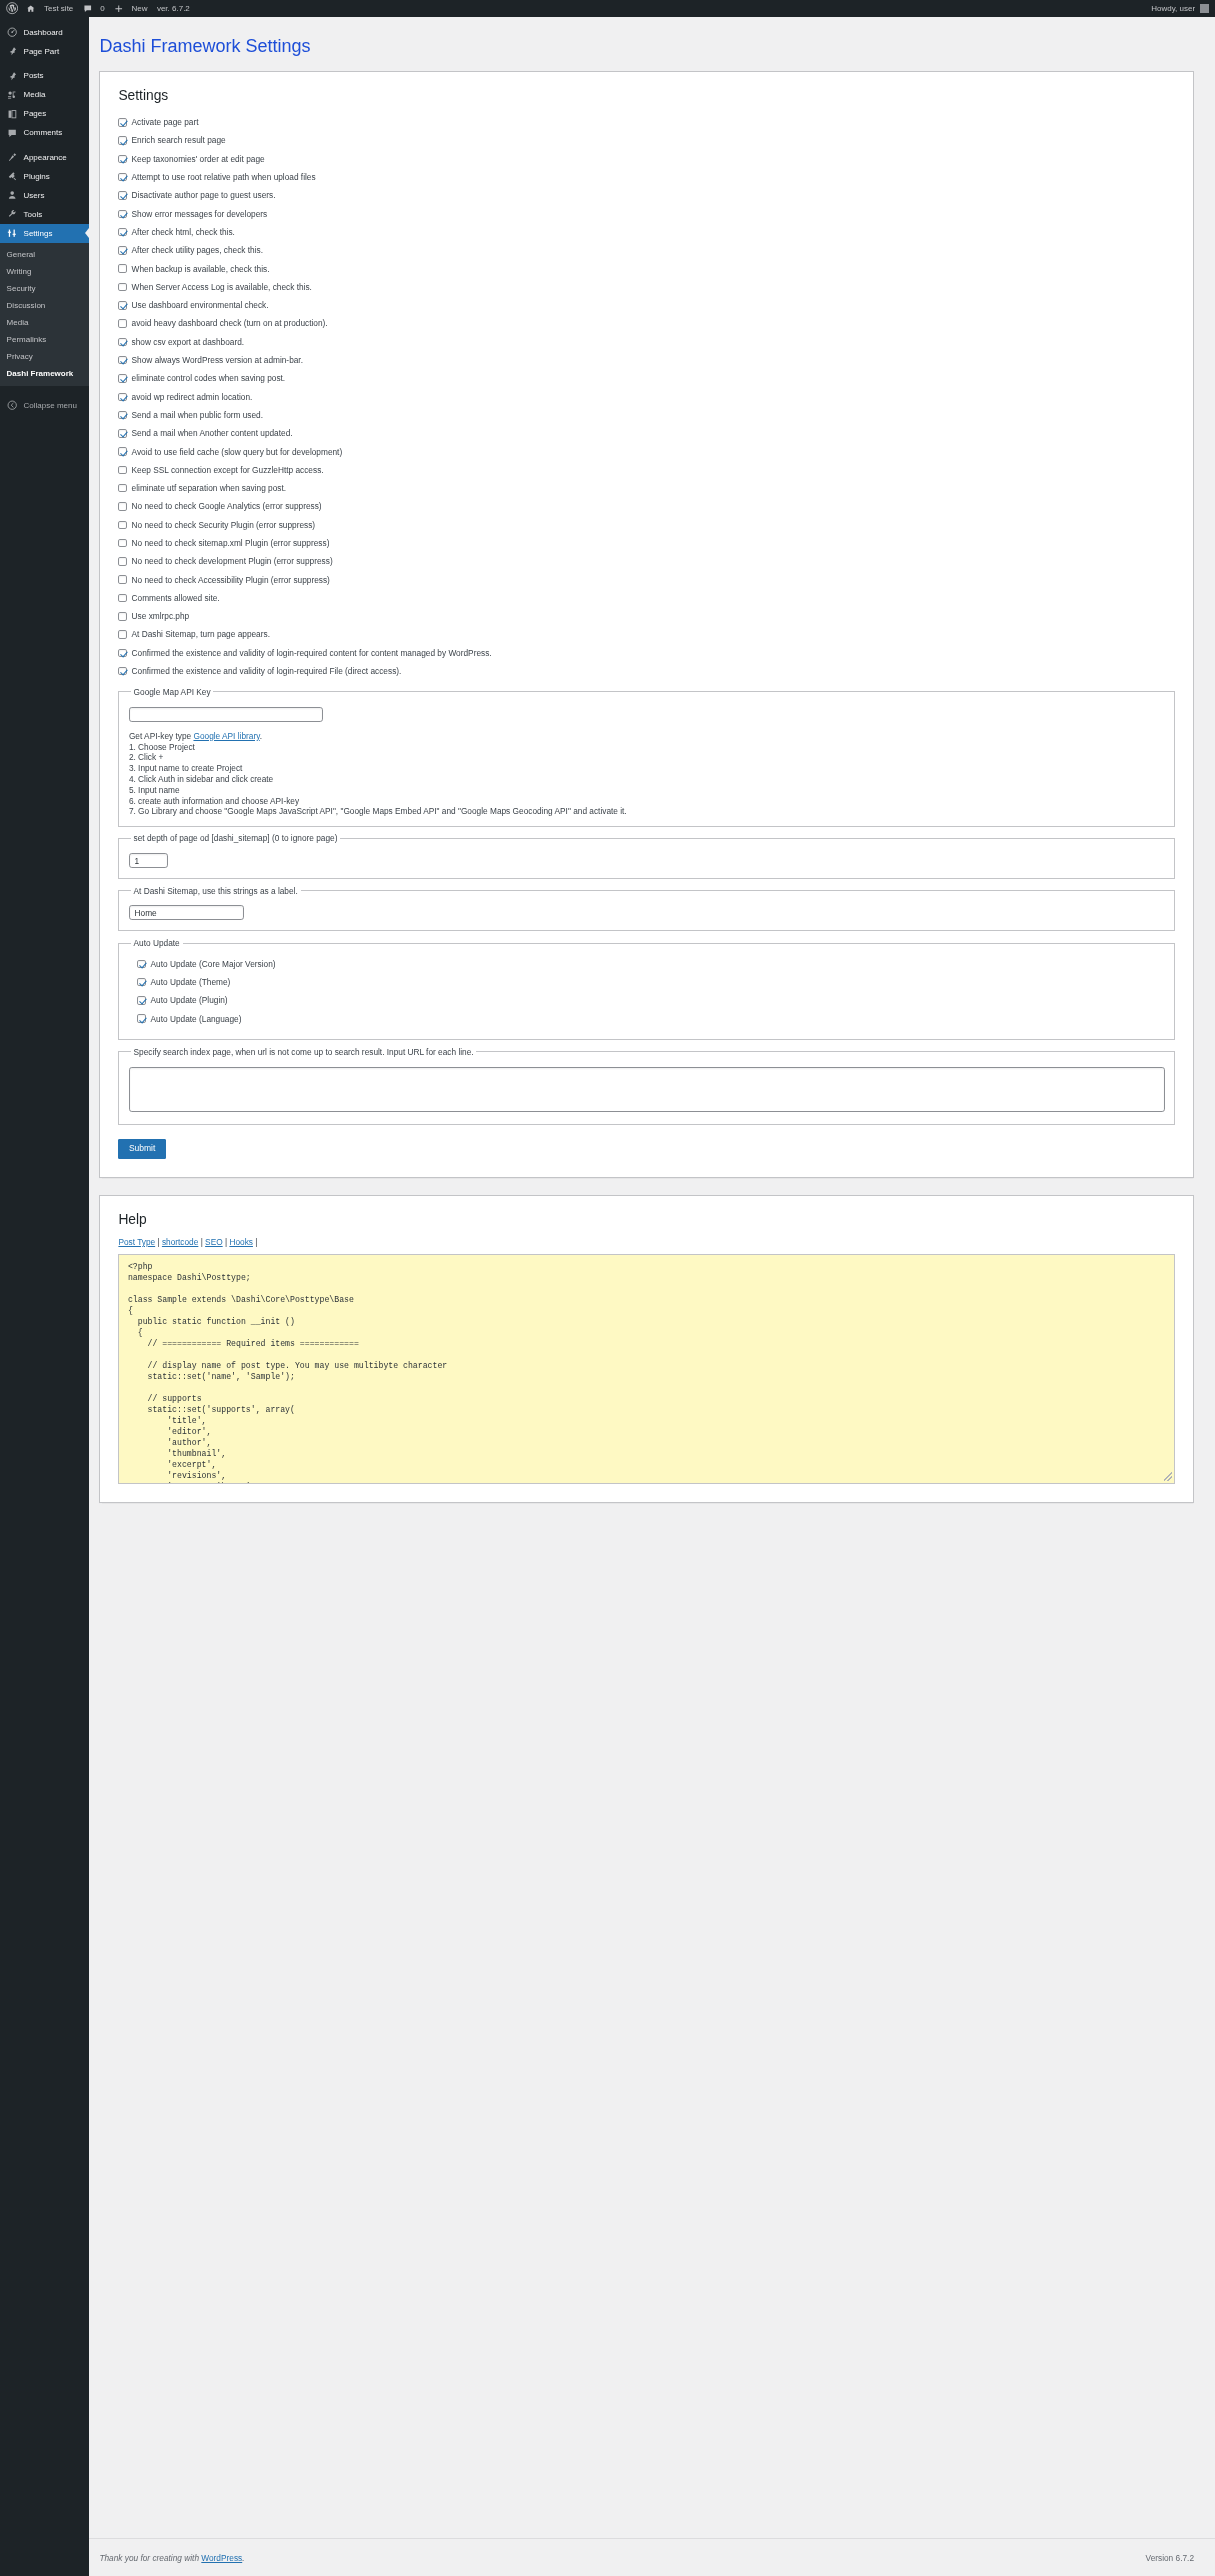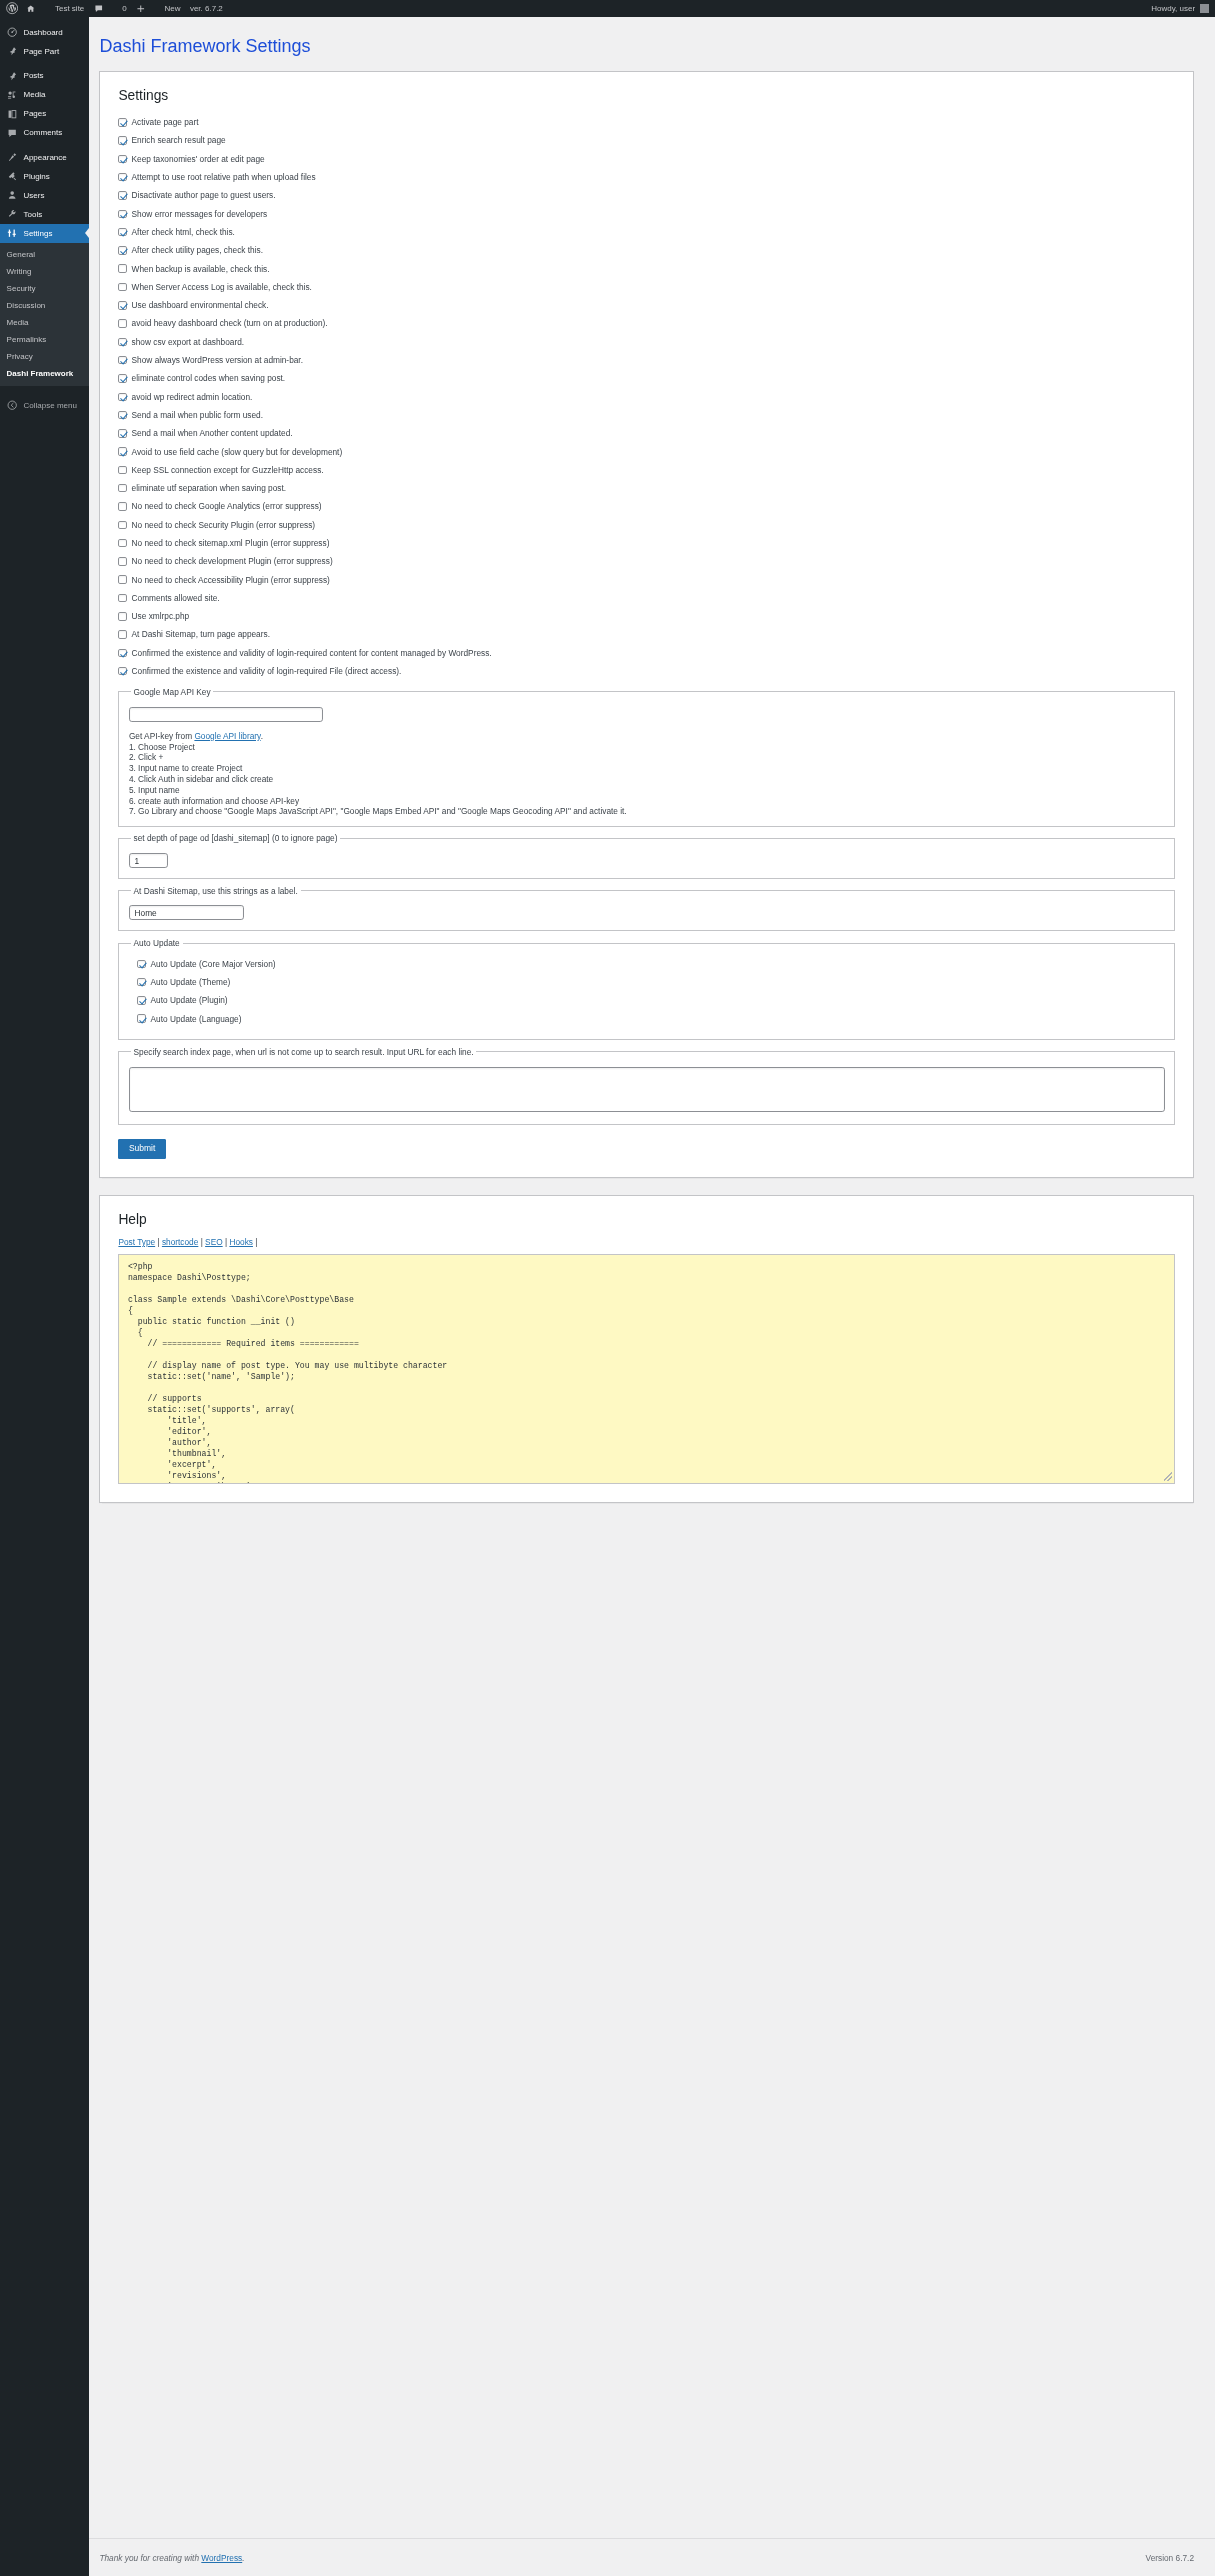--- a/index.html
+++ b/index.html
@@ -27,21 +27,21 @@
     display: flex;
     align-items: center;
     font-size: 8px;
     z-index: 50;
   }
   .ab-item {
     display: flex; align-items: center;
     height: 17px;
     padding: 0 4.7px;
     color: #c3c4c7;
-    gap: 19px;
+    gap: 8px;
     white-space: nowrap;
   }
   .ab-item svg { display: block; }
   .ab-right { margin-left: auto; display: flex; align-items: center; padding-right: 5.7px; }
   .ab-avatar {
     width: 9.5px; height: 9.5px;
     background: #8c8f94;
     margin-left: 4.7px;
     display: block;
   }
@@ -591,21 +591,21 @@
                 <span class="cbx checked"></span>
                 <span class="cb-label">Confirmed the existence and validity of login-required File (direct access).</span>
               </div>
             </div>
 
           
           <fieldset class="fs">
             <legend>Google Map API Key</legend>
             <div class="txt-in w-api"></div>
             <div class="help-line">
-              <span>Get API-key from </span><a href="#">Google API library</a><span>.</span>
+              <span>Get API-key type </span><a href="#">Google API library</a><span>.</span>
             </div>
             <div id="gmap-steps">
                 <div class="help-line">1. Choose Project</div>
                 <div class="help-line">2. Click +</div>
                 <div class="help-line">3. Input name to create Project</div>
                 <div class="help-line">4. Click Auth in sidebar and click create</div>
                 <div class="help-line">5. Input name</div>
                 <div class="help-line">6. create auth information and choose API-key</div>
                 <div class="help-line">7. Go Library and choose "Google Maps JavaScript API", "Google Maps Embed API" and "Google Maps Geocoding API" and activate it.</div>
               </div>

